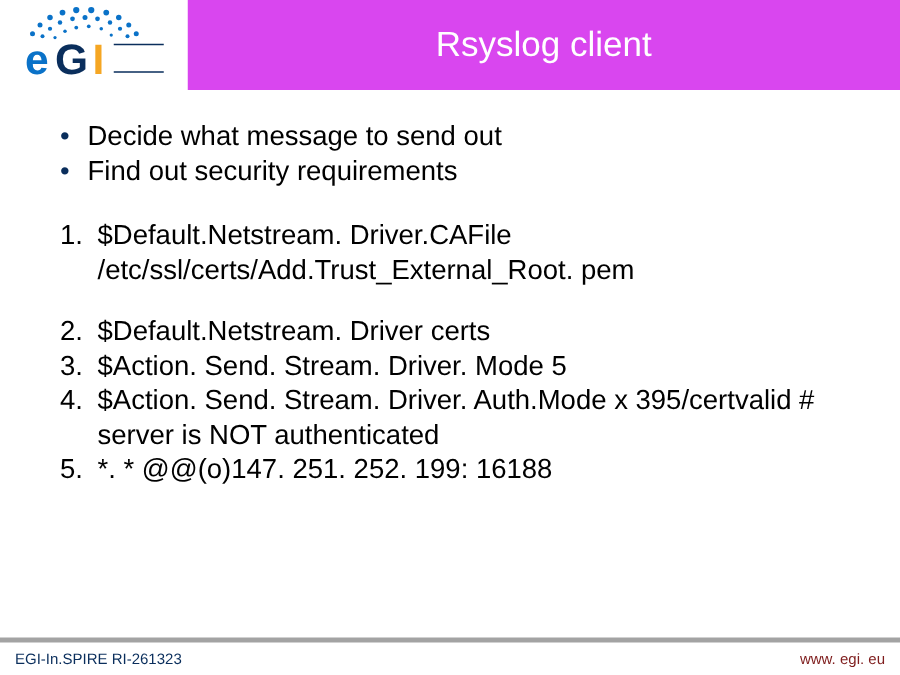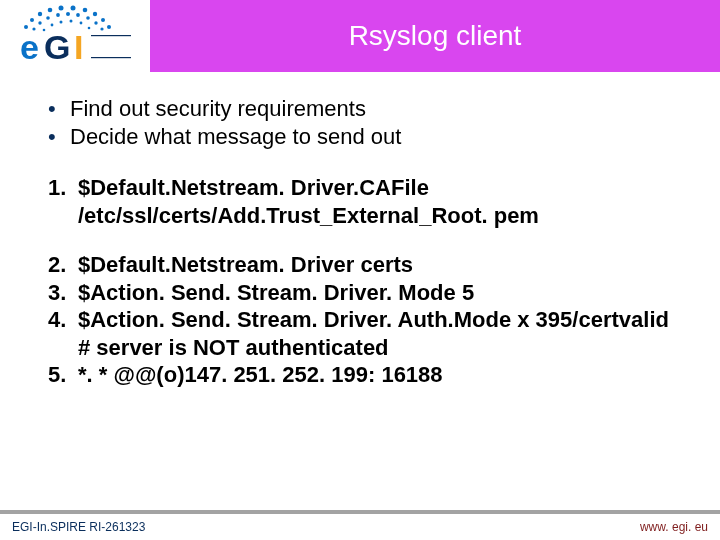--- a/index.html
+++ b/index.html
@@ -72,21 +72,20 @@
     list-style: none;
     counter-reset: item;
   }
   .numbered li {
     counter-increment: item;
     font-size: 22px;
     line-height: 1.25;
     padding-left: 30px;
     position: relative;
     margin-bottom: 0;
-    font-weight: bold;
   }
   .numbered li::before {
     content: counter(item) ".";
     position: absolute;
     left: 0;
     top: 0;
   }
   .gap { height: 22px; }
   .footer {
     position: absolute;
@@ -146,22 +145,22 @@
       </g>
     </svg>
   </div>
   <div class="title-block">
     <h1>Rsyslog client</h1>
   </div>
 </div>
 
 <div class="content">
   <ul class="bullets">
+    <li>Decide what message to send out</li>
     <li>Find out security requirements</li>
-    <li>Decide what message to send out</li>
   </ul>
 
   <ol class="numbered">
     <li>$Default.Netstream. Driver.CAFile /etc/ssl/certs/Add.Trust_External_Root. pem</li>
   </ol>
   <div class="gap"></div>
   <ol class="numbered" style="counter-reset: item 1;">
     <li>$Default.Netstream. Driver certs</li>
     <li>$Action. Send. Stream. Driver. Mode 5</li>
     <li>$Action. Send. Stream. Driver. Auth.Mode x 395/certvalid # server is NOT authenticated</li>

